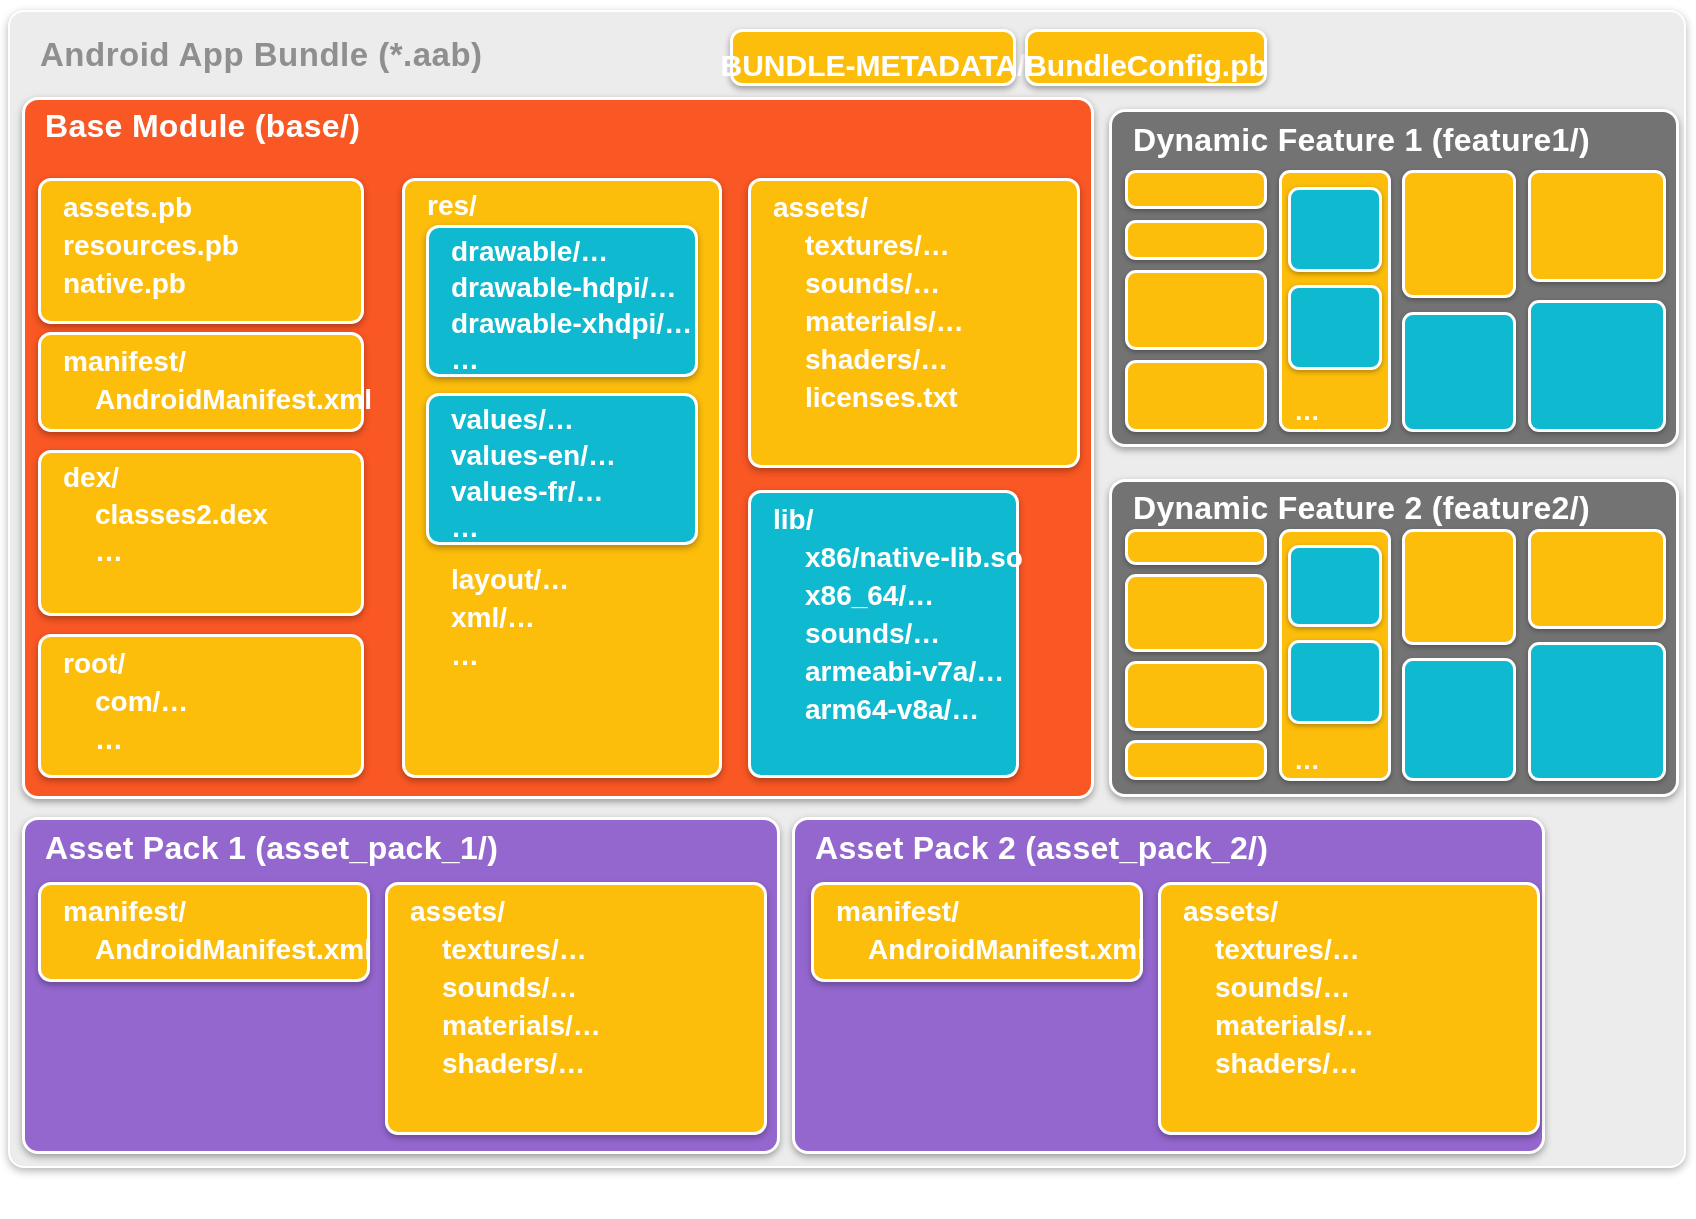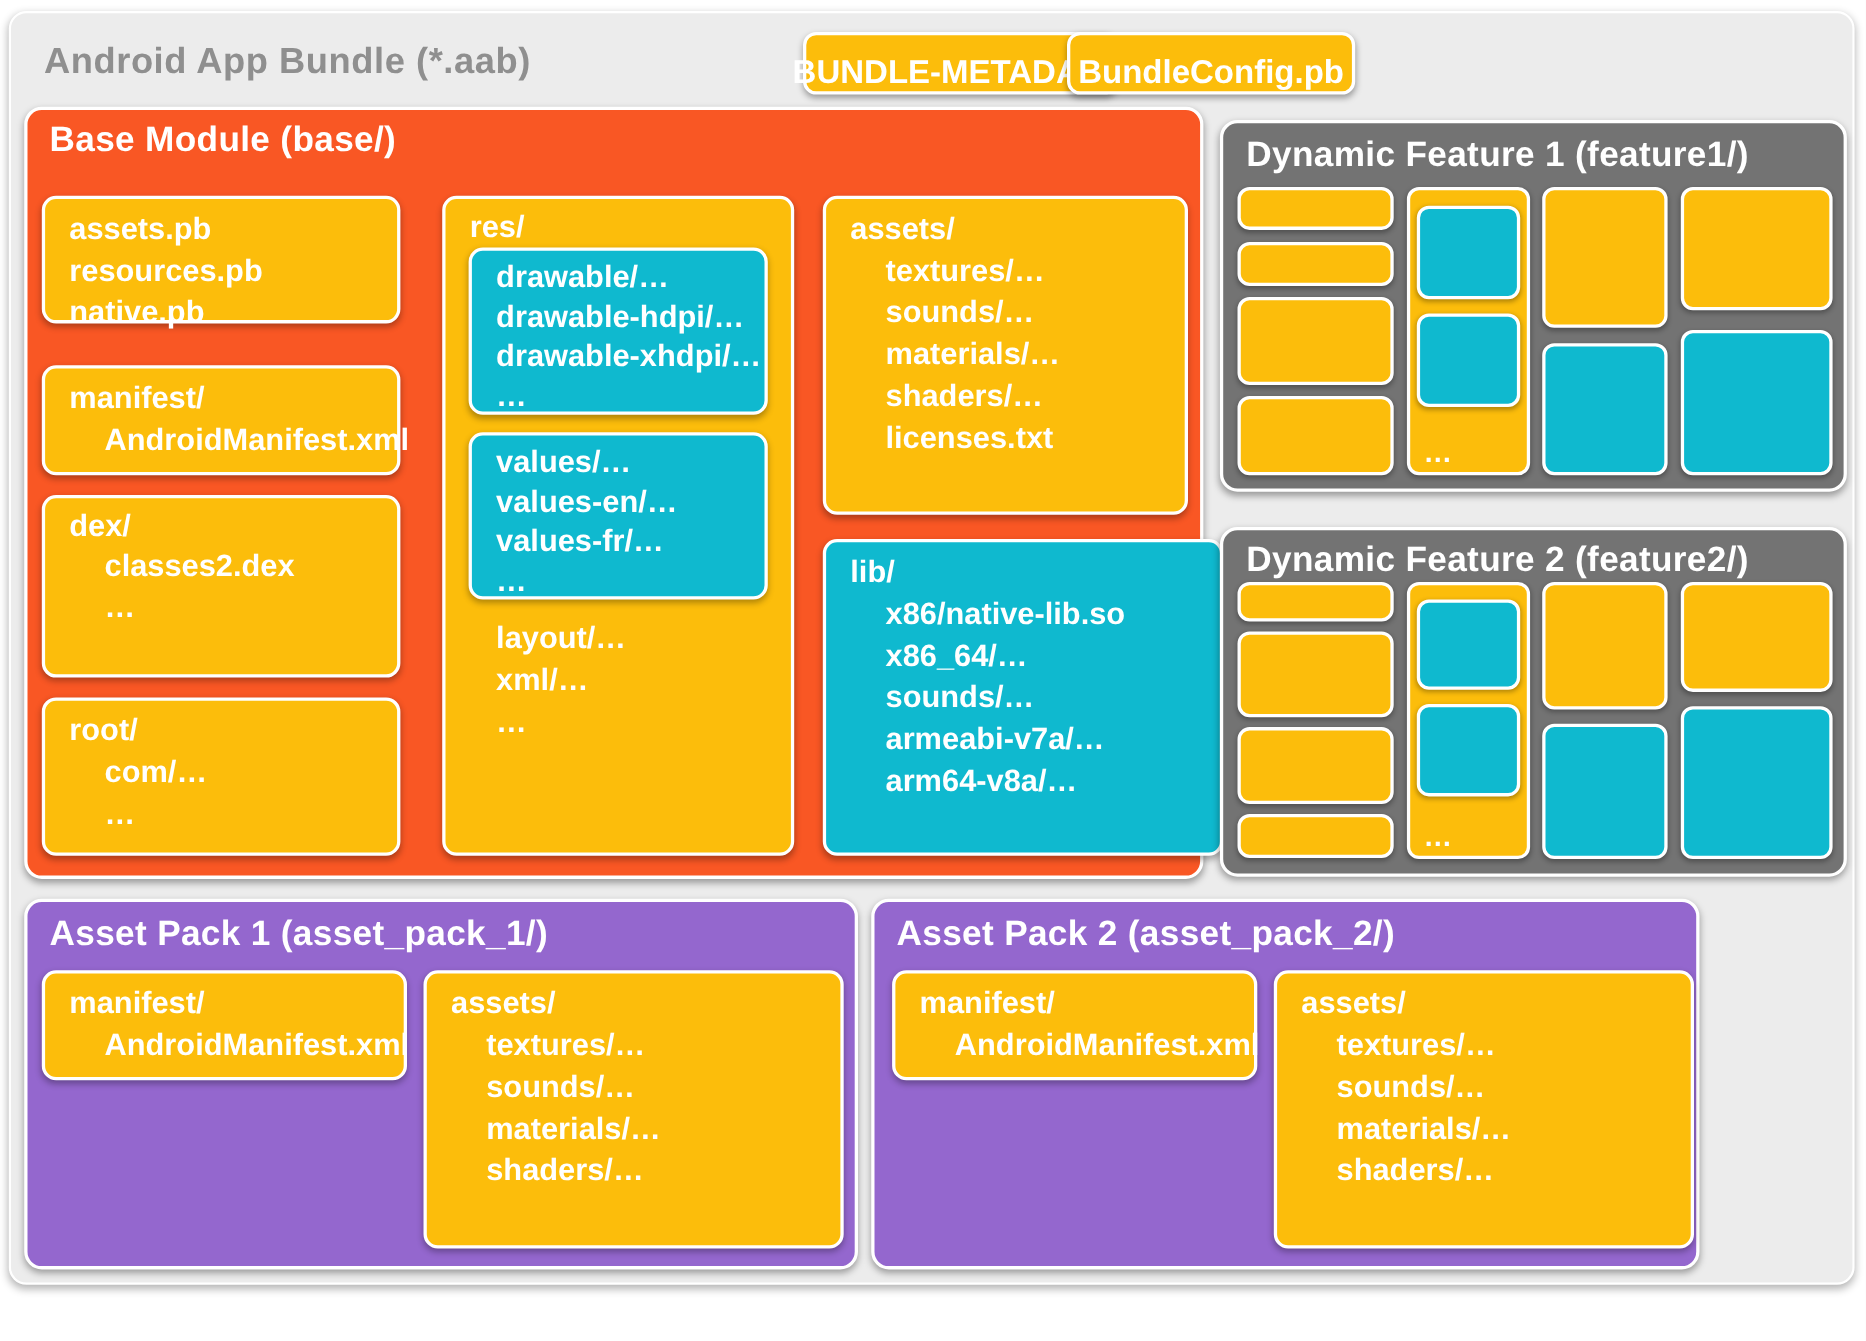--- a/index.html
+++ b/index.html
@@ -43,28 +43,28 @@
 <body>
 
 <div id="canvas">
   <div class="container">
 
     <div class="page-title">Android App Bundle (*.aab)</div>
 
     <div class="chip" style="left:720px;top:17px;width:286px;">
       <span>BUNDLE-METADATA/</span>
     </div>
-    <div class="chip" style="left:960px;top:17px;width:262px;">
+    <div class="chip" style="left:1015px;top:17px;width:242px;">
       <span>BundleConfig.pb</span>
     </div>
 
     <div class="section orange" style="left:12px;top:85px;width:1072px;height:702px;">
       <div class="sec-title" style="left:20px;top:8px;">Base Module (base/)</div>
 
-      <div class="box yellow" style="left:13px;top:78px;width:326px;height:116px;">
+      <div class="box yellow" style="left:13px;top:78px;width:326px;height:146px;">
         <div class="txt">
           <span class="ln">assets.pb</span>
           <span class="ln">resources.pb</span>
           <span class="ln">native.pb</span>
         </div>
       </div>
 
       <div class="box yellow" style="left:13px;top:232px;width:326px;height:100px;">
         <div class="txt">
           <span class="ln">manifest/</span>
@@ -119,21 +119,21 @@
         <div class="txt">
           <span class="ln">assets/</span>
           <span class="ln ind">textures/…</span>
           <span class="ln ind">sounds/…</span>
           <span class="ln ind">materials/…</span>
           <span class="ln ind">shaders/…</span>
           <span class="ln ind">licenses.txt</span>
         </div>
       </div>
 
-      <div class="box cyan" style="left:723px;top:390px;width:364px;height:288px;">
+      <div class="box cyan" style="left:723px;top:390px;width:271px;height:288px;">
         <div class="txt">
           <span class="ln">lib/</span>
           <span class="ln ind">x86/native-lib.so</span>
           <span class="ln ind">x86_64/…</span>
           <span class="ln ind">sounds/…</span>
           <span class="ln ind">armeabi-v7a/…</span>
           <span class="ln ind">arm64-v8a/…</span>
         </div>
       </div>
     </div>

